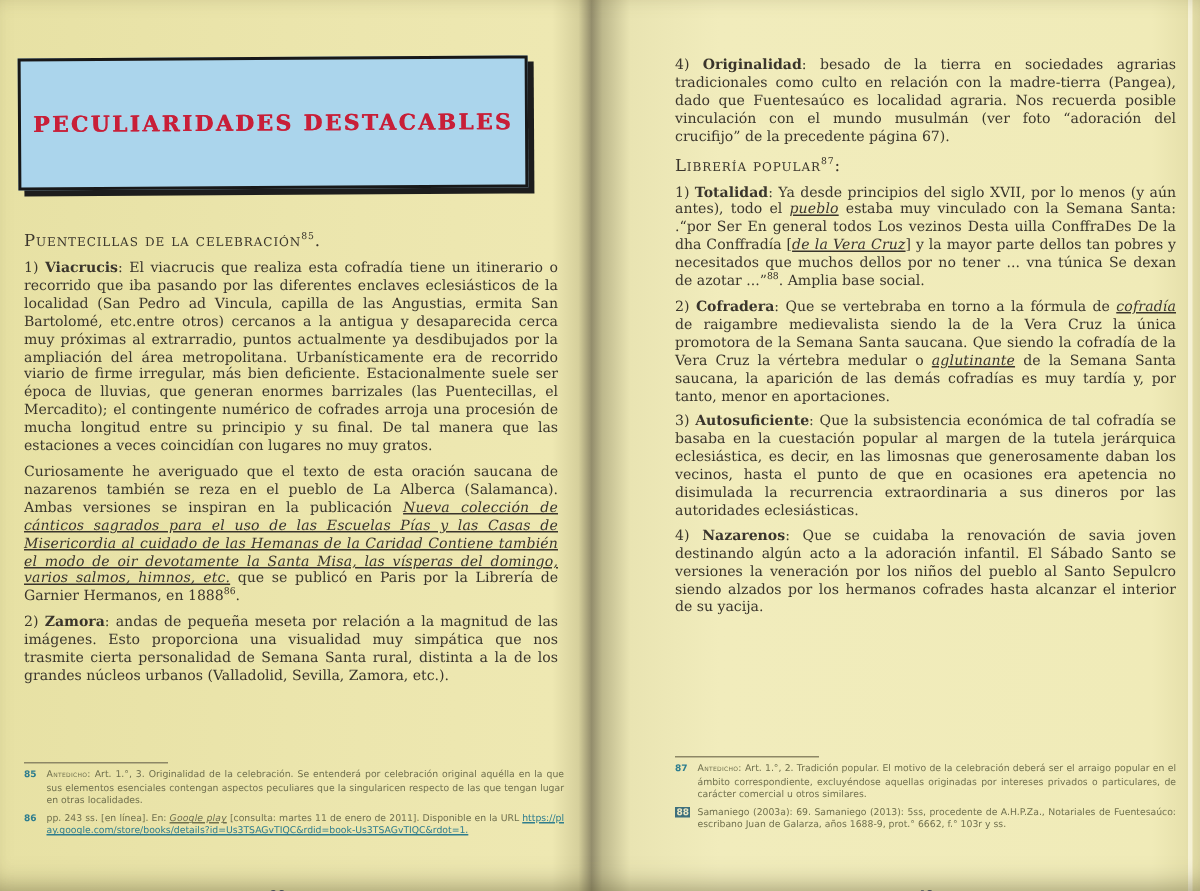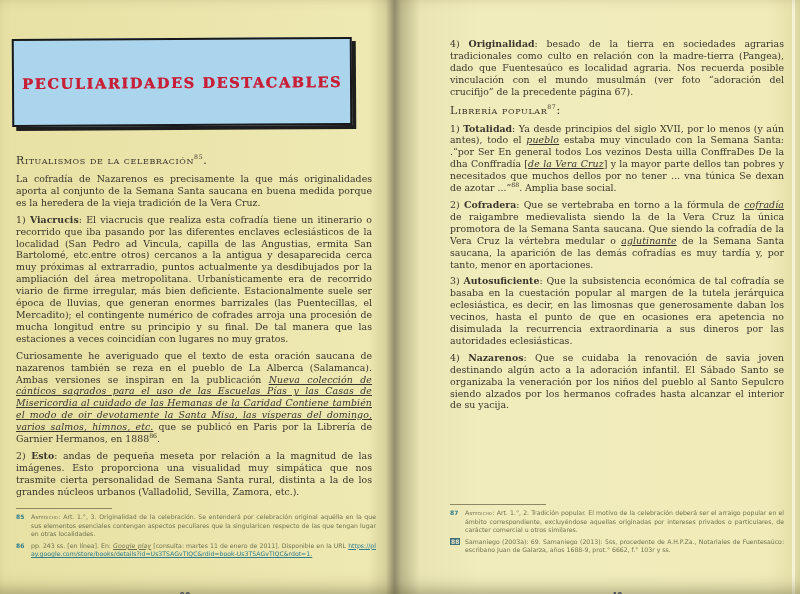--- a/index.html
+++ b/index.html
@@ -67,35 +67,34 @@
 <body>
 
 <div class="scan">
 
   <div class="banner">
     <span class="banner-title">PECULIARIDADES DESTACABLES</span>
   </div>
 
   <div class="col col-left">
     <div class="sec-heading">
-      <span>Ritualismos de la celebración</span><sup>85</sup><span>.</span>
+      <span>Puentecillas de la celebración</span><sup>85</sup><span>.</span>
     </div>
 
-    <p><span>La cofradía de Nazarenos es precisamente la que más originalidades aporta al conjunto de la Semana Santa saucana en buena medida porque es la heredera de la vieja tradición de la Vera Cruz.</span></p>
 
     <p>
       <span>1) </span><span class="lead">Viacrucis</span><span>: El viacrucis que realiza esta cofradía tiene un itinerario o recorrido que iba pasando por las diferentes enclaves eclesiásticos de la localidad (San Pedro ad Vincula, capilla de las Angustias, ermita San Bartolomé, etc.entre otros) cercanos a la antigua y desaparecida cerca muy próximas al extrarradio, puntos actualmente ya desdibujados por la ampliación del área metropolitana. Urbanísticamente era de recorrido viario de firme irregular, más bien deficiente. Estacionalmente suele ser época de lluvias, que generan enormes barrizales (las Puentecillas, el Mercadito); el contingente numérico de cofrades arroja una procesión de mucha longitud entre su principio y su final. De tal manera que las estaciones a veces coincidían con lugares no muy gratos.</span>
     </p>
 
     <p>
       <span>Curiosamente he averiguado que el texto de esta oración saucana de nazarenos también se reza en el pueblo de La Alberca (Salamanca). Ambas versiones se inspiran en la publicación </span><i>Nueva colección de cánticos sagrados para el uso de las Escuelas Pías y las Casas de Misericordia al cuidado de las Hemanas de la Caridad Contiene también el modo de oir devotamente la Santa Misa, las vísperas del domingo, varios salmos, himnos, etc.</i><span> que se publicó en Paris por la Librería de Garnier Hermanos, en 1888</span><sup>86</sup><span>.</span>
     </p>
 
     <p>
-      <span>2) </span><span class="lead">Esto</span><span>: andas de pequeña meseta por relación a la magnitud de las imágenes. Esto proporciona una visualidad muy simpática que nos trasmite cierta personalidad de Semana Santa rural, distinta a la de los grandes núcleos urbanos (Valladolid, Sevilla, Zamora, etc.).</span>
+      <span>2) </span><span class="lead">Zamora</span><span>: andas de pequeña meseta por relación a la magnitud de las imágenes. Esto proporciona una visualidad muy simpática que nos trasmite cierta personalidad de Semana Santa rural, distinta a la de los grandes núcleos urbanos (Valladolid, Sevilla, Zamora, etc.).</span>
     </p>
   </div>
 
   <div class="footnotes fnotes-left">
     <div class="fn-rule"></div>
     <div class="fn">
       <span class="fn-marker">85</span>
       <span class="fn-body"><span class="fn-lead">Antedicho:</span><span> Art. 1.°, 3. Originalidad de la celebración. Se entenderá por celebración original aquélla en la que sus elementos esenciales contengan aspectos peculiares que la singularicen respecto de las que tengan lugar en otras localidades.</span></span>
     </div>
     <div class="fn">
@@ -122,21 +121,21 @@
 
     <p>
       <span>2) </span><span class="lead">Cofradera</span><span>: Que se vertebraba en torno a la fórmula de </span><i>cofradía</i><span> de raigambre medievalista siendo la de la Vera Cruz la única promotora de la Semana Santa saucana. Que siendo la cofradía de la Vera Cruz la vértebra medular o </span><i>aglutinante</i><span> de la Semana Santa saucana, la aparición de las demás cofradías es muy tardía y, por tanto, menor en aportaciones.</span>
     </p>
 
     <p>
       <span>3) </span><span class="lead">Autosuficiente</span><span>: Que la subsistencia económica de tal cofradía se basaba en la cuestación popular al margen de la tutela jerárquica eclesiástica, es decir, en las limosnas que generosamente daban los vecinos, hasta el punto de que en ocasiones era apetencia no disimulada la recurrencia extraordinaria a sus dineros por las autoridades eclesiásticas.</span>
     </p>
 
     <p>
-      <span>4) </span><span class="lead">Nazarenos</span><span>: Que se cuidaba la renovación de savia joven destinando algún acto a la adoración infantil. El Sábado Santo se organizaba la veneración por los niños del pueblo al Santo Sepulcro siendo alzados por los hermanos cofrades hasta alcanzar el interior de su yacija.</span>
+      <span>4) </span><span class="lead">Nazarenos</span><span>: Que se cuidaba la renovación de savia joven destinando algún acto a la adoración infantil. El Sábado Santo se versiones la veneración por los niños del pueblo al Santo Sepulcro siendo alzados por los hermanos cofrades hasta alcanzar el interior de su yacija.</span>
     </p>
   </div>
 
   <div class="footnotes fnotes-right">
     <div class="fn-rule"></div>
     <div class="fn">
       <span class="fn-marker">87</span>
       <span class="fn-body"><span class="fn-lead">Antedicho:</span><span> Art. 1.°, 2. Tradición popular. El motivo de la celebración deberá ser el arraigo popular en el ámbito correspondiente, excluyéndose aquellas originadas por intereses privados o particulares, de carácter comercial u otros similares.</span></span>
     </div>
     <div class="fn">

